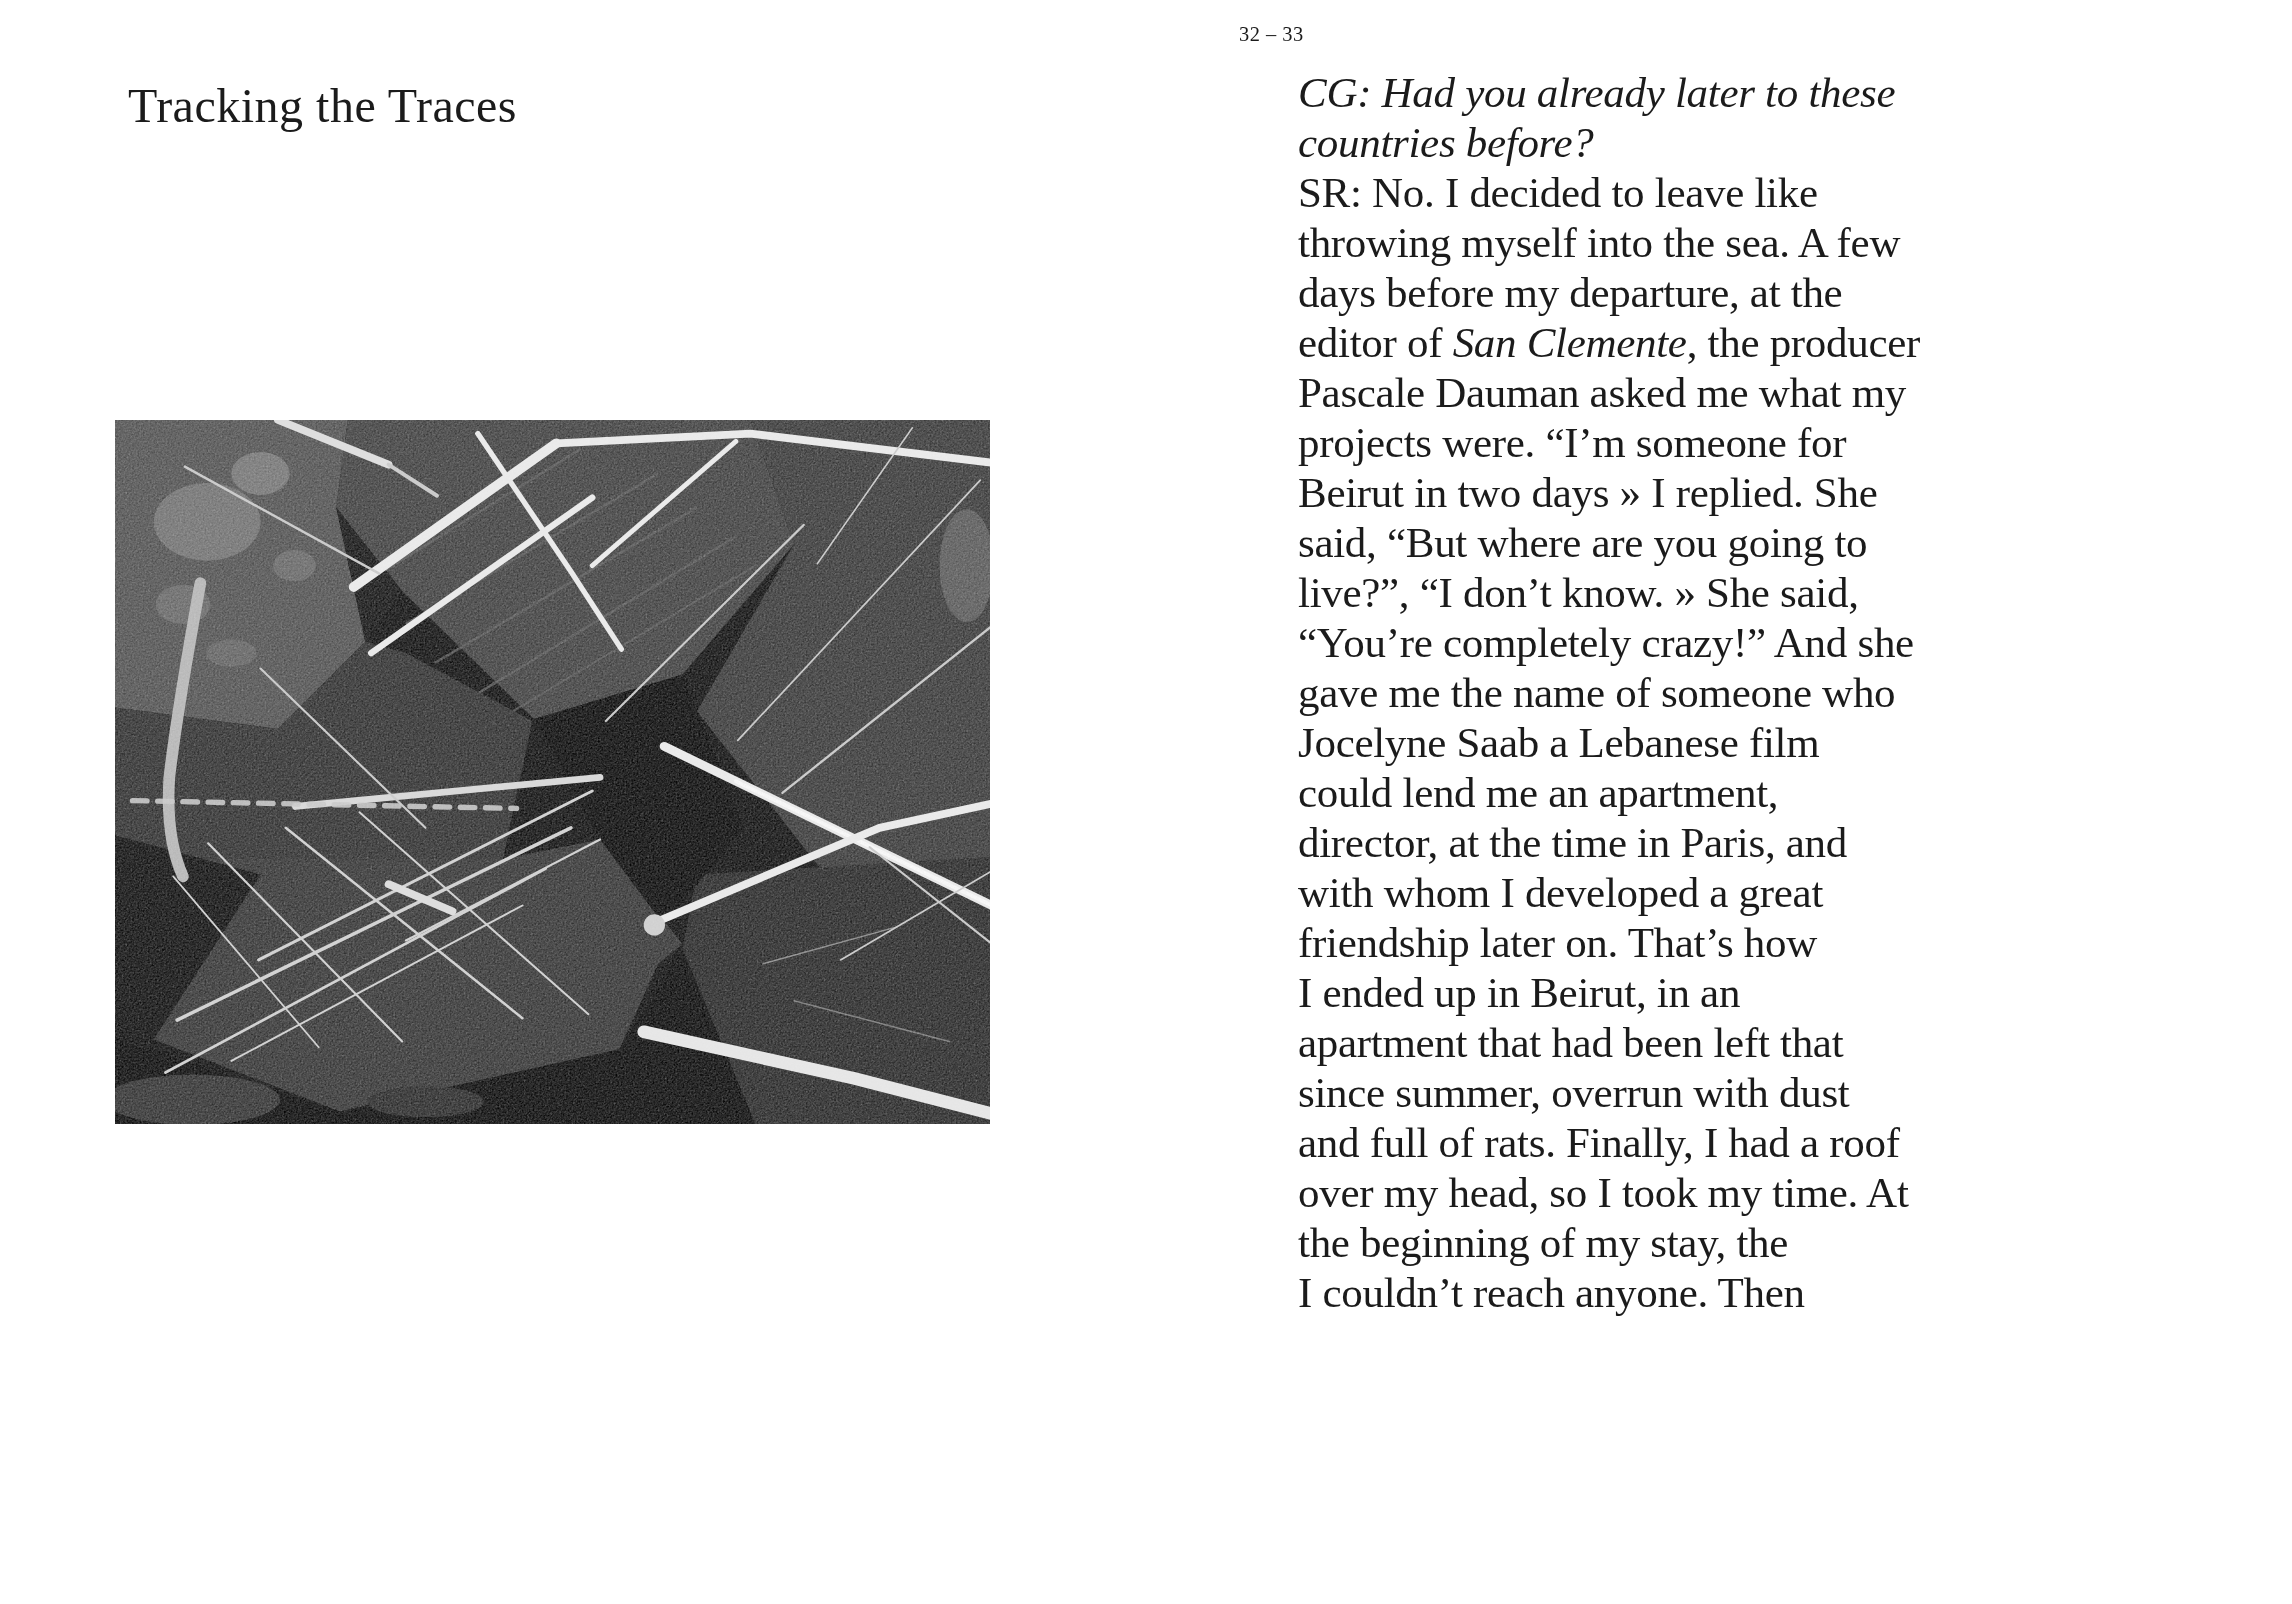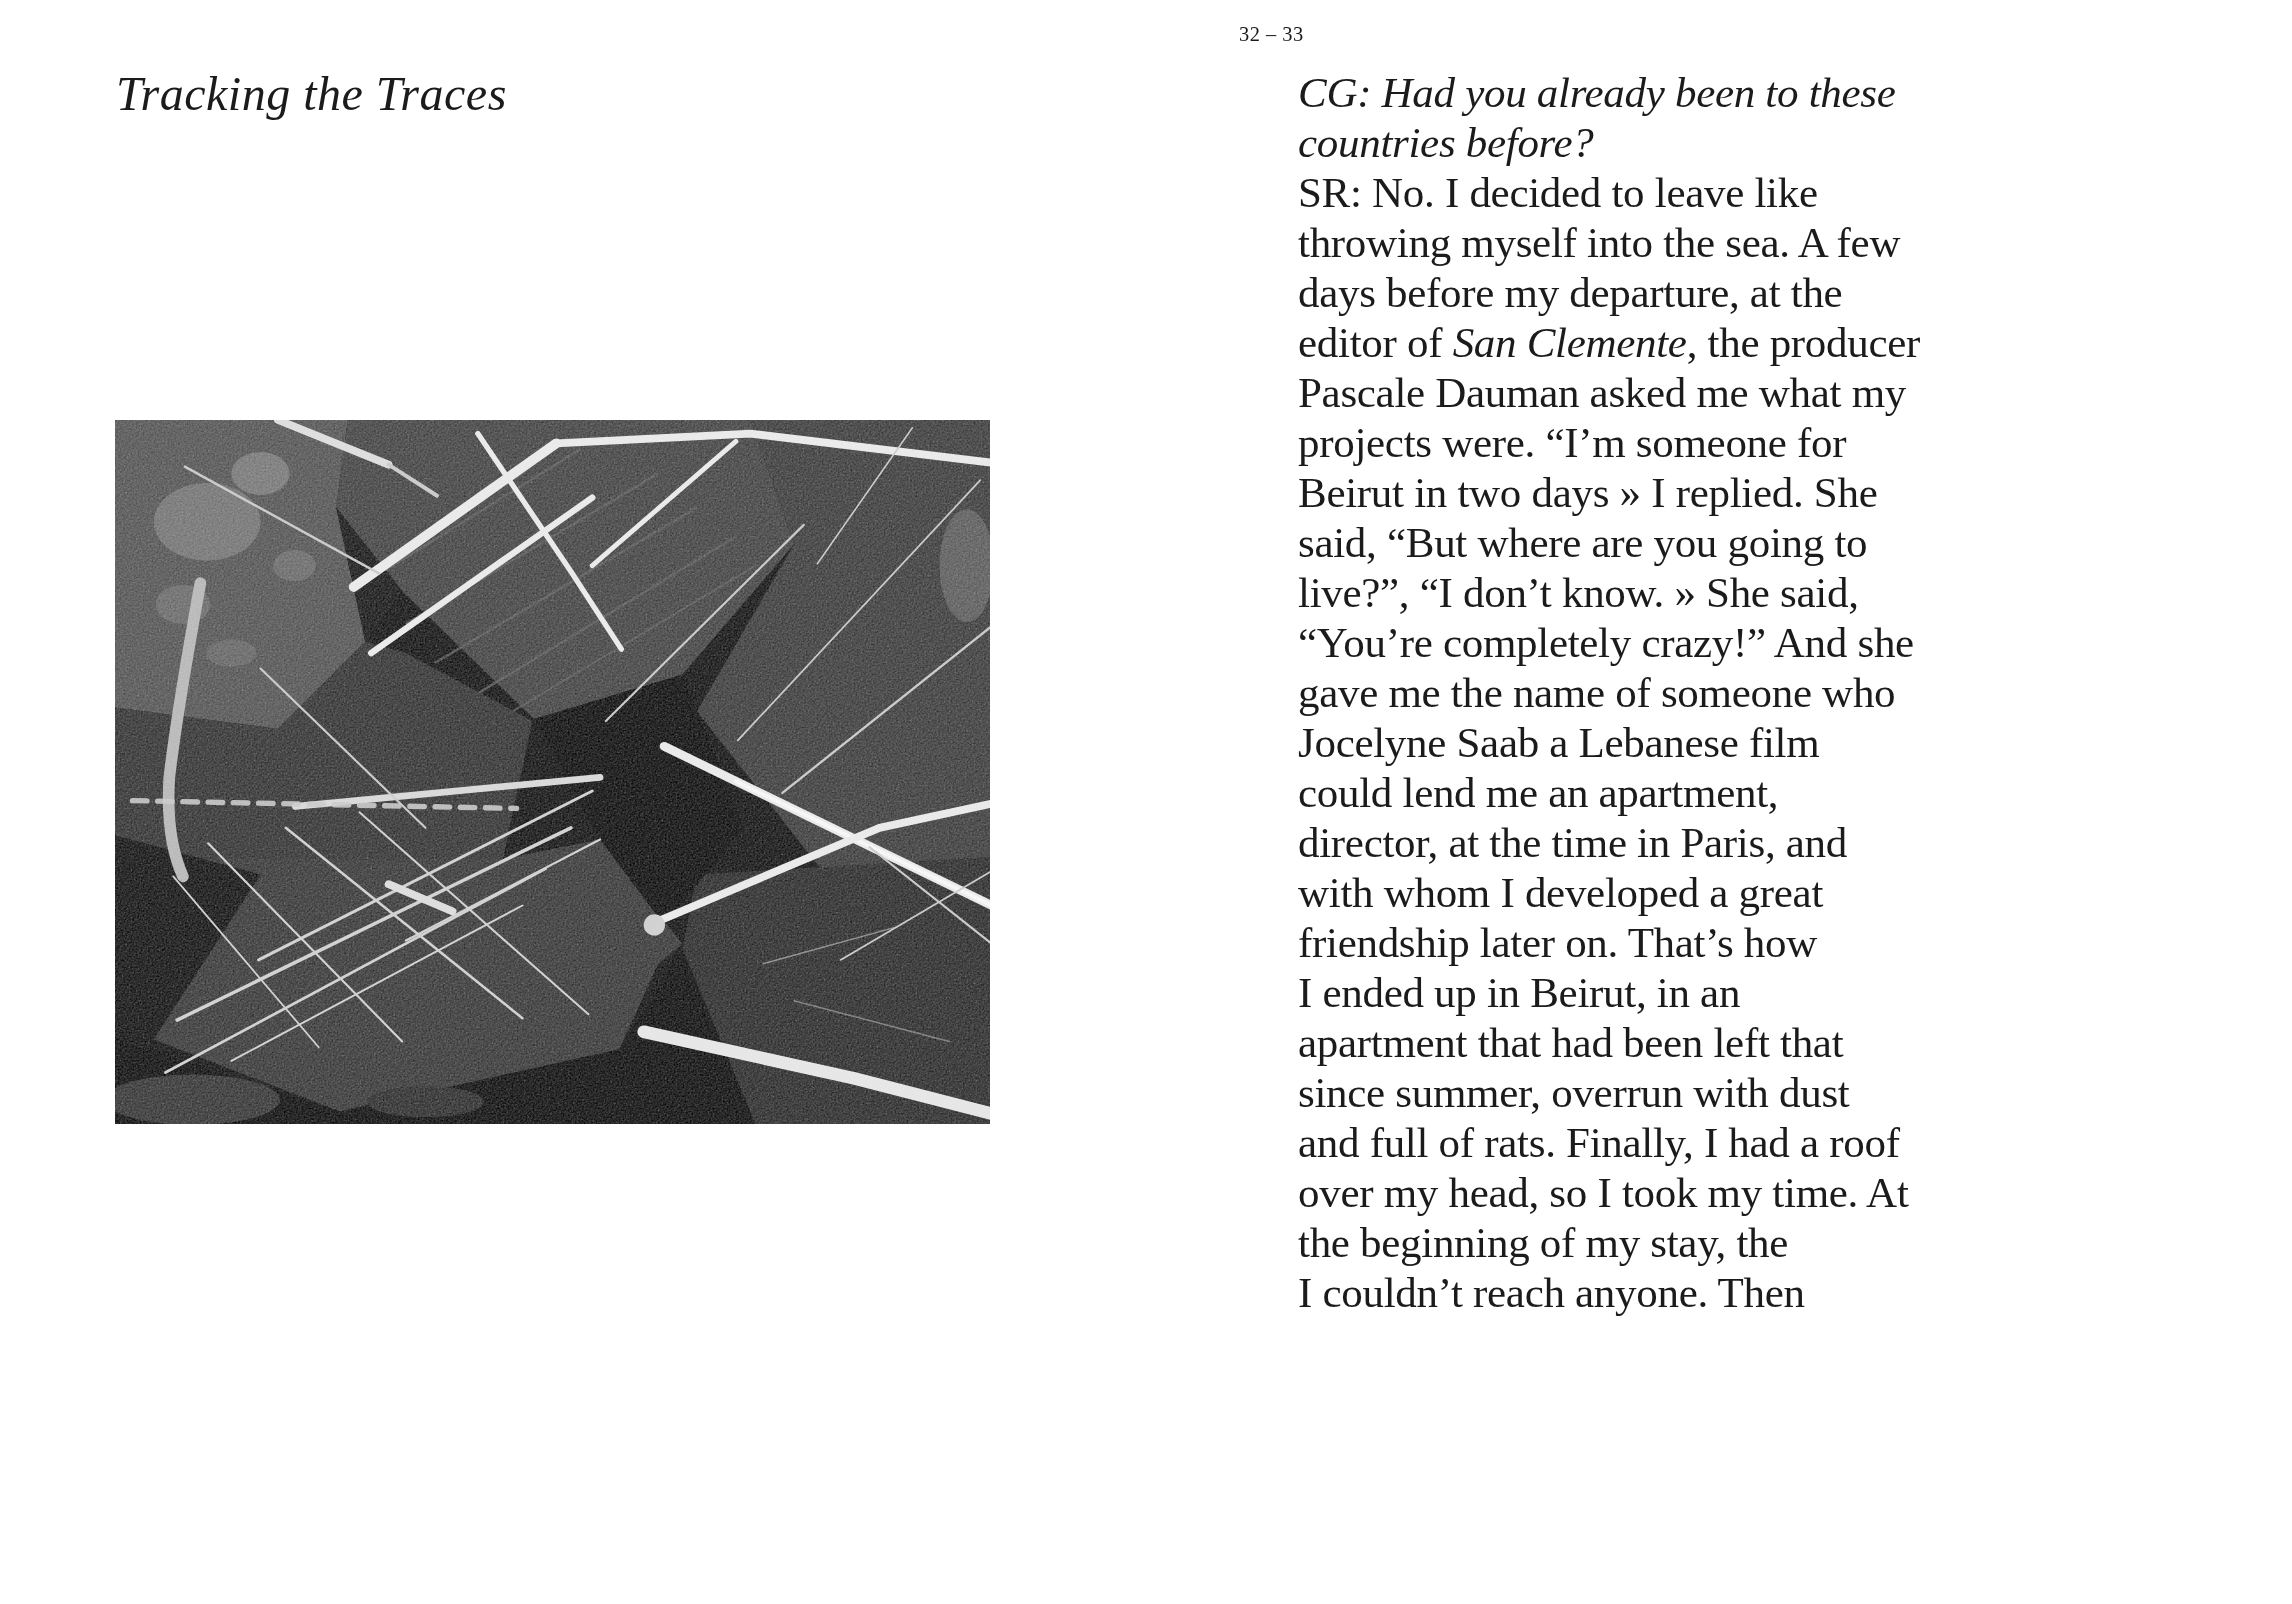--- a/index.html
+++ b/index.html
@@ -2,21 +2,21 @@
 <html><head>
 <meta charset="utf-8">
 <style>
   html,body { margin:0; padding:0; background:#ffffff; }
   .spread {
     position:relative; width:2292px; height:1604px; background:#ffffff;
     font-family:"Liberation Serif", serif; color:#1b1b1b; overflow:hidden;
   }
   .page-title {
     position:absolute; left:112px; top:62px;
-    font-size:48px; font-weight:normal; letter-spacing:0.5px; margin:4px;font-style:italic;
+    font-size:48px; font-weight:normal; letter-spacing:0.5px; margin:16px;
   }
   .photo-fig { position:absolute; left:115px; top:420px; width:875px; height:704px; margin:0; }
   .photo-fig svg { display:block; width:100%; height:100%; }
   .folio {
     position:absolute; left:1239px; top:23px;
     font-size:20.4px; letter-spacing:0.5px;
   }
   .text-col {
     position:absolute; left:1298px; top:68px;
     font-size:43px; line-height:50px; letter-spacing:-0.3px;
@@ -120,21 +120,21 @@
 
         <rect width="902" height="725" filter="url(#grain)" opacity="0.5"></rect>
       </svg>
     </figure>
   </div>
 
   <div>
     <div class="folio">32 – 33</div>
 
     <div class="text-col">
-      <div class="line italic">CG: Had you already been to these</div>
+      <div class="line italic">CG: Had you already later to these</div>
       <div class="line italic">countries before?</div>
       <div class="line">SR: No. I decided to leave like</div>
       <div class="line">throwing myself into the sea. A few</div>
       <div class="line">days before my departure, at the</div>
       <div class="line"><span>editor of </span><span class="em">San Clemente</span><span>, the producer</span></div>
       <div class="line">Pascale Dauman asked me what my</div>
       <div class="line">projects were. “I’m someone for</div>
       <div class="line">Beirut in two days » I replied. She</div>
       <div class="line">said, “But where are you going to</div>
       <div class="line">live?”, “I don’t know. » She said,</div>

